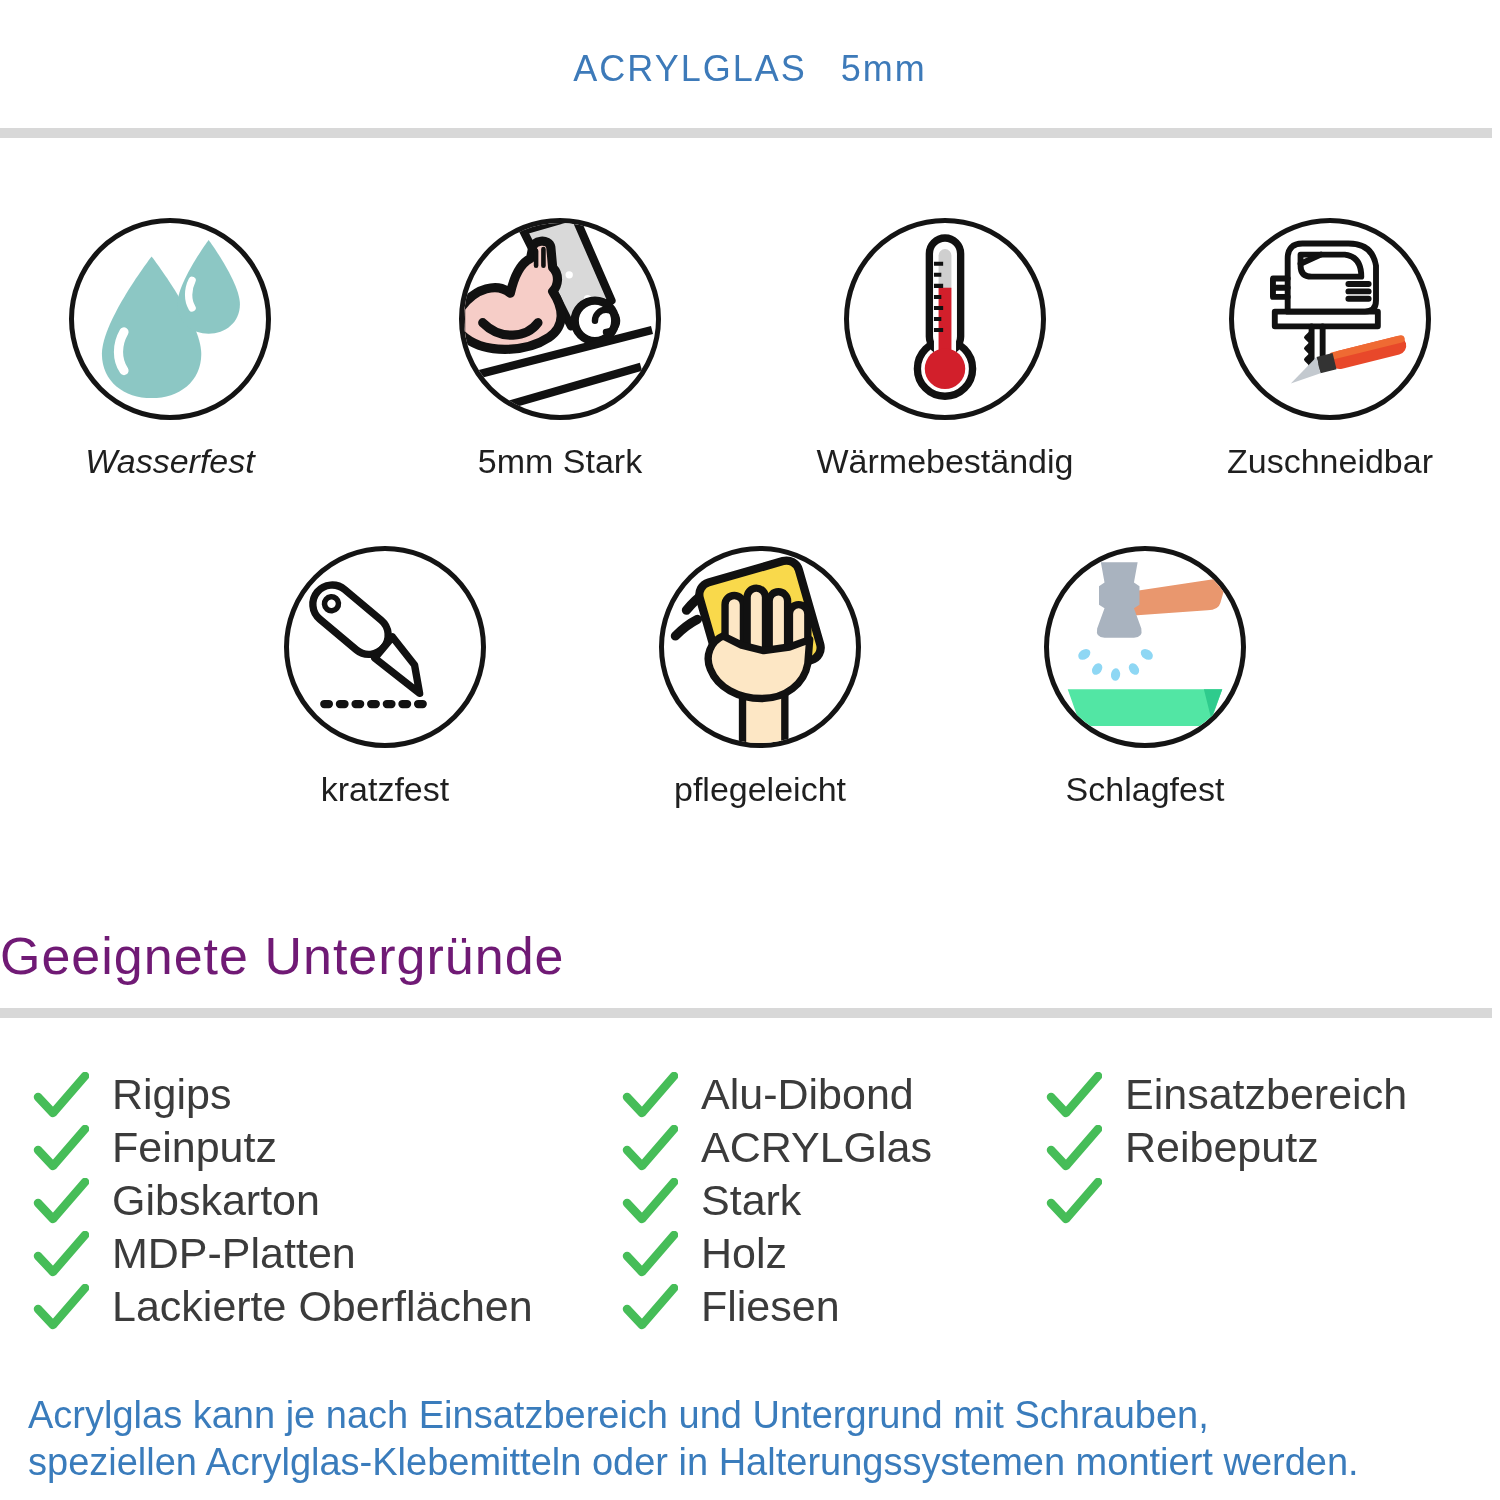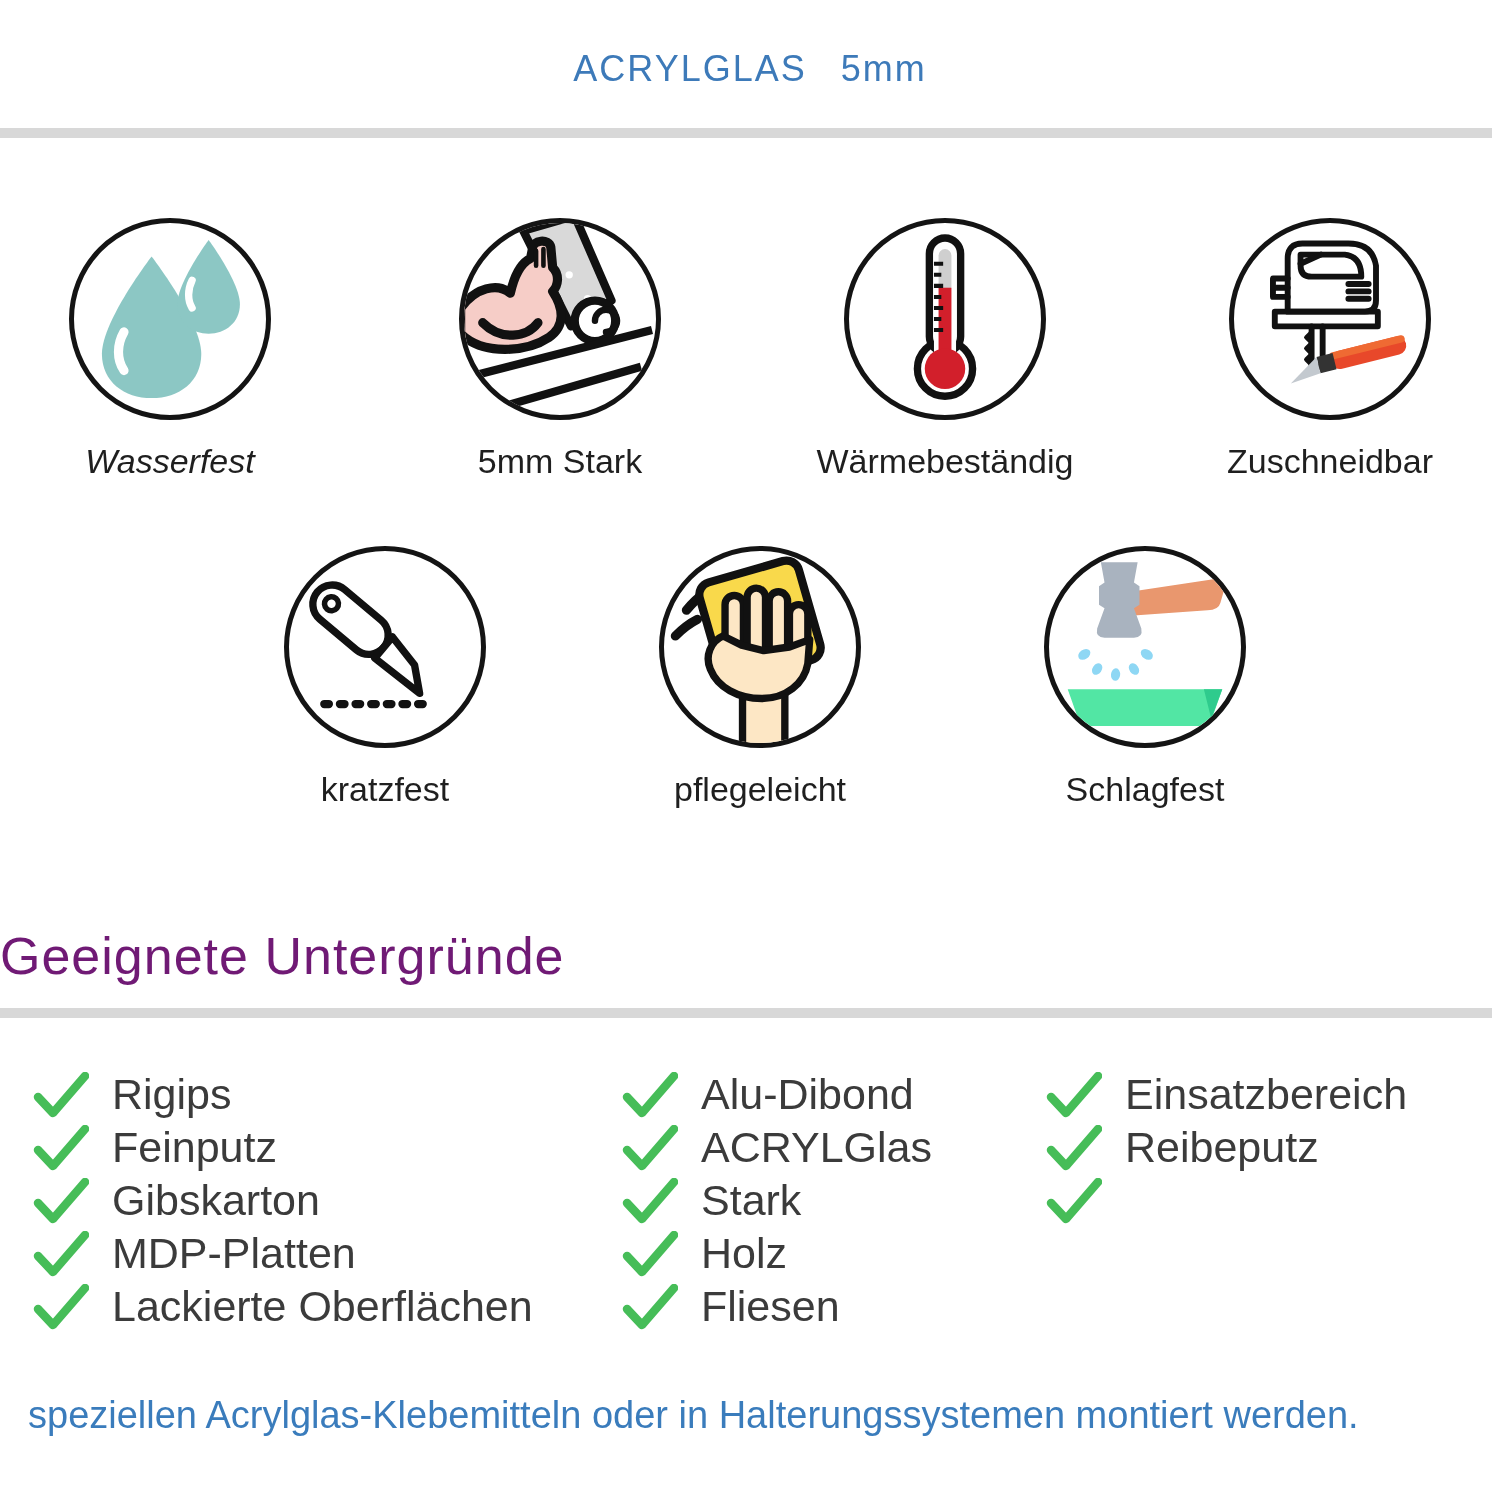--- a/index.html
+++ b/index.html
@@ -264,16 +264,17 @@
       <span class="surface-label">Reibeputz</span>
     </div>
     <div class="surface-row">
       <svg class="check" viewBox="0 0 56 46">
           <path d="M5 25 L20 41 L52 4" stroke="#46bd58" stroke-width="8.5" fill="none" stroke-linecap="round" stroke-linejoin="round"></path>
         </svg>
     </div>
   </div>
 
   <div class="footer-note">
+    <div>Acrylglas kann je nach Einsatzbereich und Untergrund mit Schrauben,</div>
     <div>speziellen Acrylglas-Klebemitteln oder in Halterungssystemen montiert werden.</div>
   </div>
 
 </div>
 
 </body></html>

